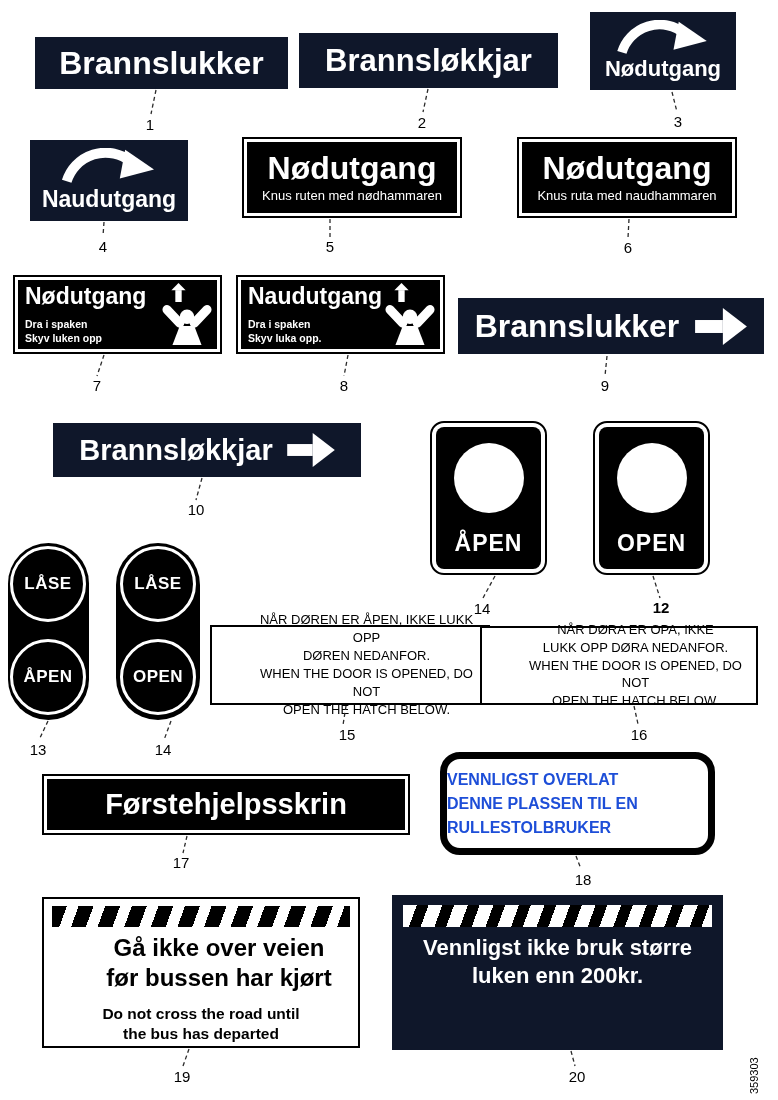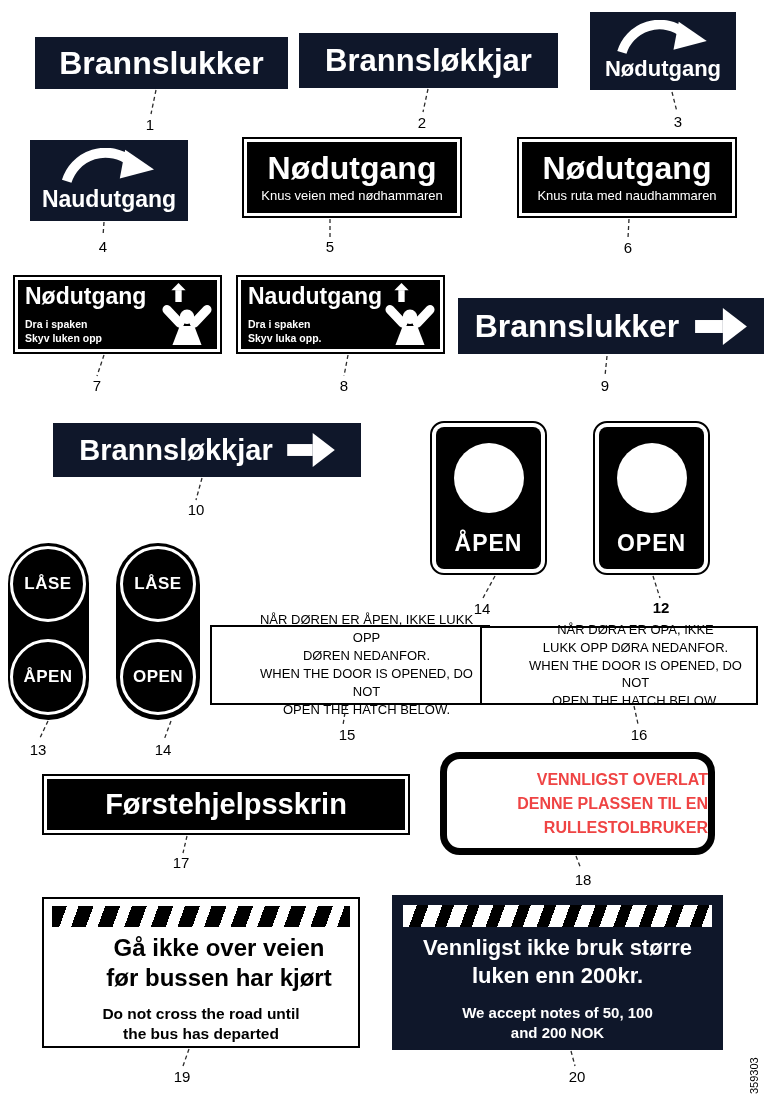--- a/index.html
+++ b/index.html
@@ -18,22 +18,22 @@
                border-radius:50%;background:#fff;}
   .badge .blabel{position:absolute;bottom:12px;width:100%;text-align:center;
                  font-weight:bold;font-size:23px;letter-spacing:1px;}
   .capsule{background:#000;border-radius:42px;}
   .ringc{position:absolute;left:2px;width:70px;height:70px;border:3px solid #fff;border-radius:50%;
          background:#000;color:#fff;display:flex;align-items:center;justify-content:center;
          font-weight:bold;font-size:17px;letter-spacing:.5px;}
   .plate{background:#fff;border:2px solid #000;color:#000;display:flex;flex-direction:column;
          align-items:center;justify-content:center;text-align:center;}
   .plate .ln{font-size:13px;line-height:1.38;margin-left:33px;}
-  .rbox{background:#fff;border:7px solid #000;border-radius:20px;color:#ef4444;display:flex;
-        flex-direction:column;align-items:flex-end;justify-content:center;text-align:center;}
+  .rbox{background:#fff;border:7px solid #000;border-radius:20px;color:#1d4ed8;display:flex;
+        flex-direction:column;align-items:flex-start;justify-content:center;text-align:center;}
   .rbox .ln{font-weight:bold;font-size:16px;line-height:1.5;}
   .callout{position:absolute;width:28px;margin-left:-14px;text-align:center;
            font-size:15px;color:#000;}
   .leaders{position:absolute;left:0;top:0;pointer-events:none;}
   .leaders line{stroke:#2b2b2b;stroke-width:1.3;stroke-dasharray:4 3;}
   .partnum{position:absolute;left:748px;top:1038px;width:16px;height:56px;
            writing-mode:vertical-rl;transform:rotate(180deg);font-size:11px;color:#000;}
   .s7title{position:absolute;top:3px;left:7px;font-weight:bold;font-size:23px;}
   .s7l1{position:absolute;top:38px;left:7px;font-weight:bold;font-size:10.5px;}
   .s7l2{position:absolute;top:52px;left:7px;font-weight:bold;font-size:10.5px;}
@@ -66,21 +66,21 @@
     <svg viewBox="0 0 108 40" width="104" height="36">
       <path d="M7 37 A45 45 0 0 1 78 15" fill="none" stroke="#fff" stroke-width="11"></path>
       <polygon points="72,2 104,24 66,34" fill="#fff"></polygon>
     </svg>
     <div class="b" style="font-size:23px;margin-top:2px;">Naudutgang</div>
   </div>
 
   <div class="sign frame" style="left:242px;top:137px;width:220px;height:81px;">
     <div class="fill cc col">
       <div class="b" style="font-size:32px;line-height:1;">Nødutgang</div>
-      <div style="font-size:13px;margin-top:4px;">Knus veien med nødhammaren</div>
+      <div style="font-size:13px;margin-top:4px;">Knus ruten med nødhammaren</div>
     </div>
   </div>
 
   <div class="sign frame" style="left:517px;top:137px;width:220px;height:81px;">
     <div class="fill cc col">
       <div class="b" style="font-size:32px;line-height:1;">Nødutgang</div>
       <div style="font-size:13px;margin-top:4px;">Knus ruta med naudhammaren</div>
     </div>
   </div>
 
@@ -204,24 +204,20 @@
       <div>Do not cross the road until</div>
       <div>the bus has departed</div>
     </div>
   </div>
 
   <div class="sign blk" style="left:392px;top:895px;width:331px;height:155px;text-align:center;">
     <div class="hazband" style="margin:10px 11px 0;height:22px;background:repeating-linear-gradient(110deg,#fff 0 13px,#000 13px 24px);"></div>
     <div class="b" style="font-size:22px;line-height:1.25;margin-top:7px;">
       <div>Vennligst ikke bruk større</div>
       <div>luken enn 200kr.</div>
-    </div>
-    <div class="b" style="font-size:15px;line-height:1.3;margin-top:14px;">
-      <div>We accept notes of 50, 100</div>
-      <div>and 200 NOK</div>
     </div>
   </div>
 
   <svg class="leaders" width="778" height="1100">
     <line x1="156" y1="90" x2="151" y2="114"></line>
     <line x1="428" y1="89" x2="423" y2="112"></line>
     <line x1="672" y1="92" x2="677" y2="112"></line>
     <line x1="104" y1="222" x2="103" y2="236"></line>
     <line x1="330" y1="219" x2="330" y2="237"></line>
     <line x1="629" y1="219" x2="628" y2="238"></line>

